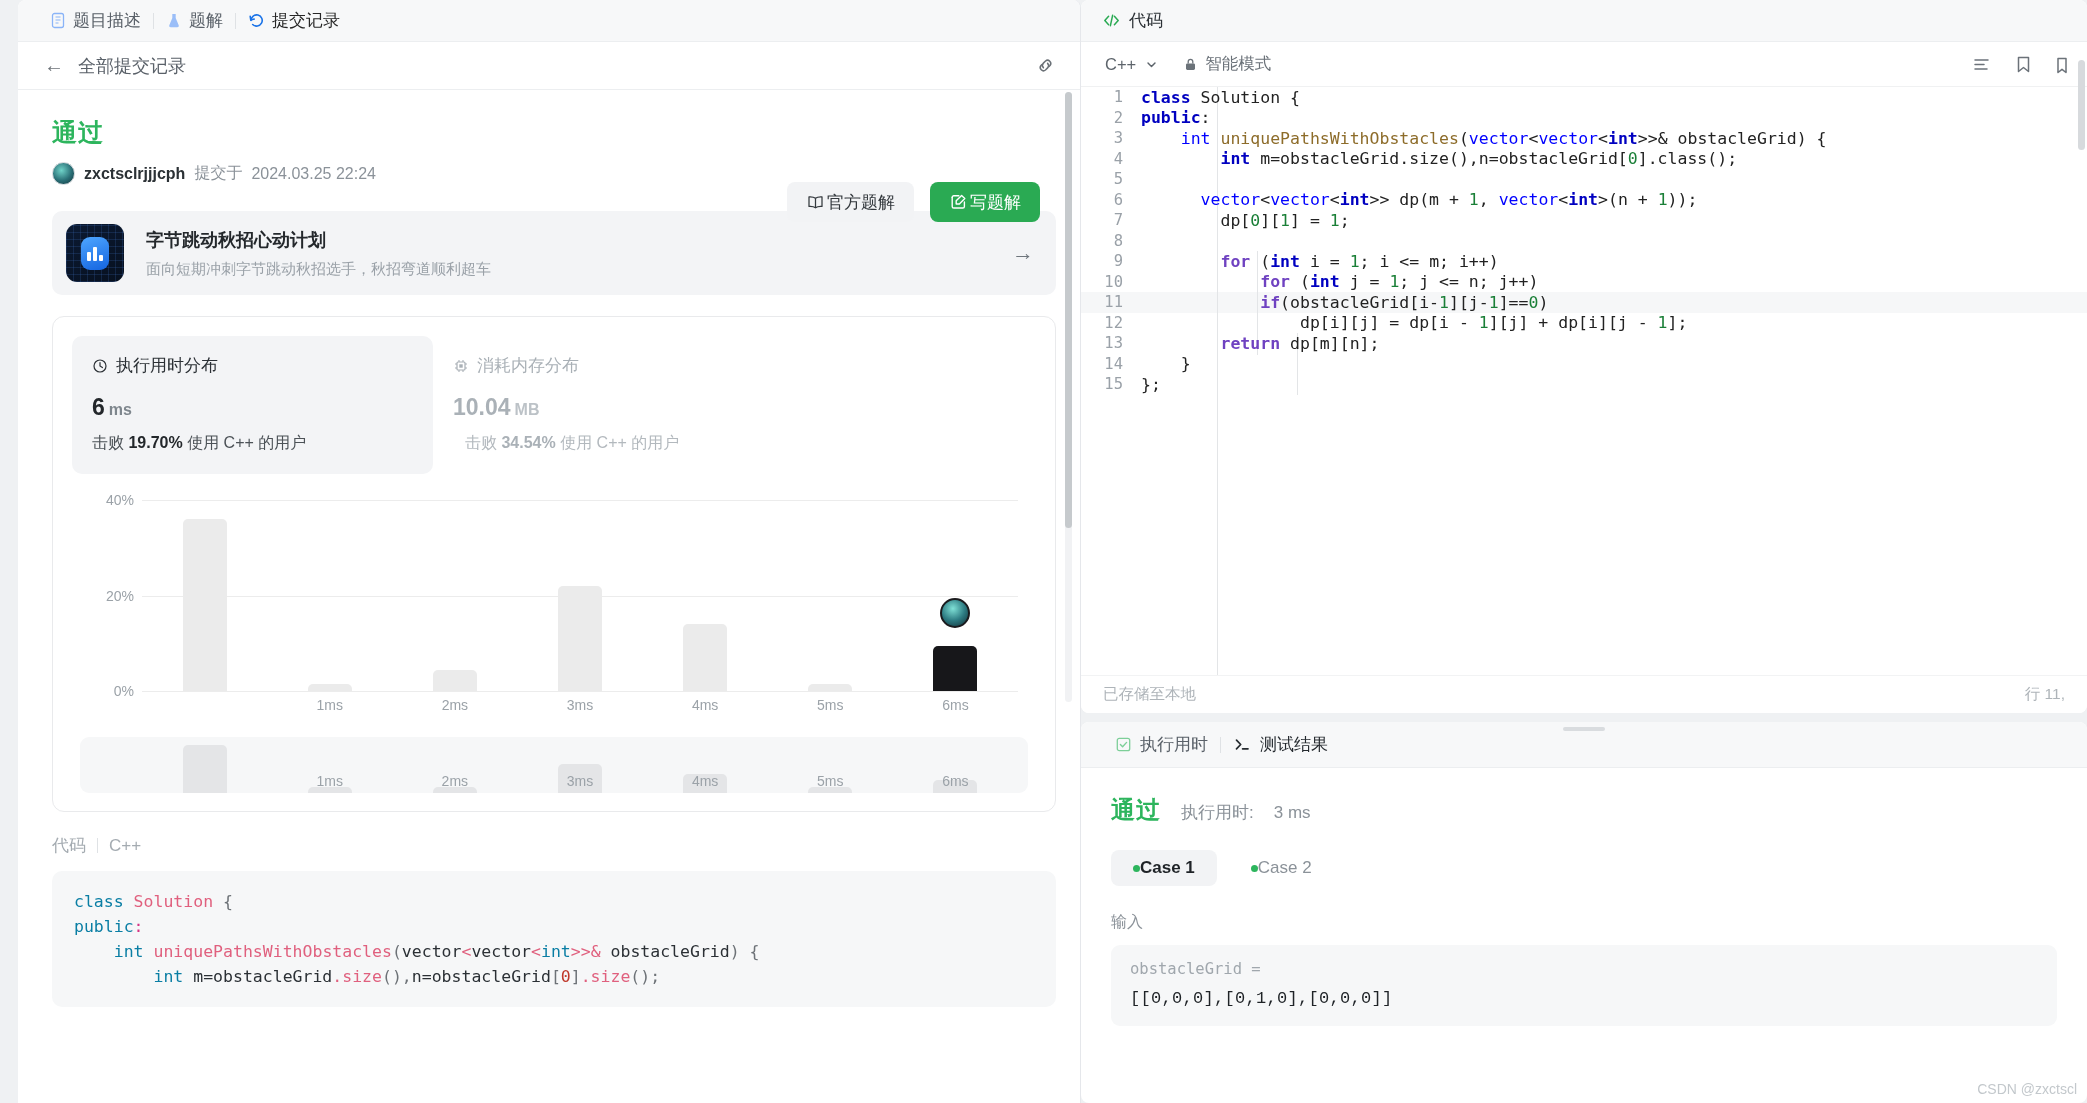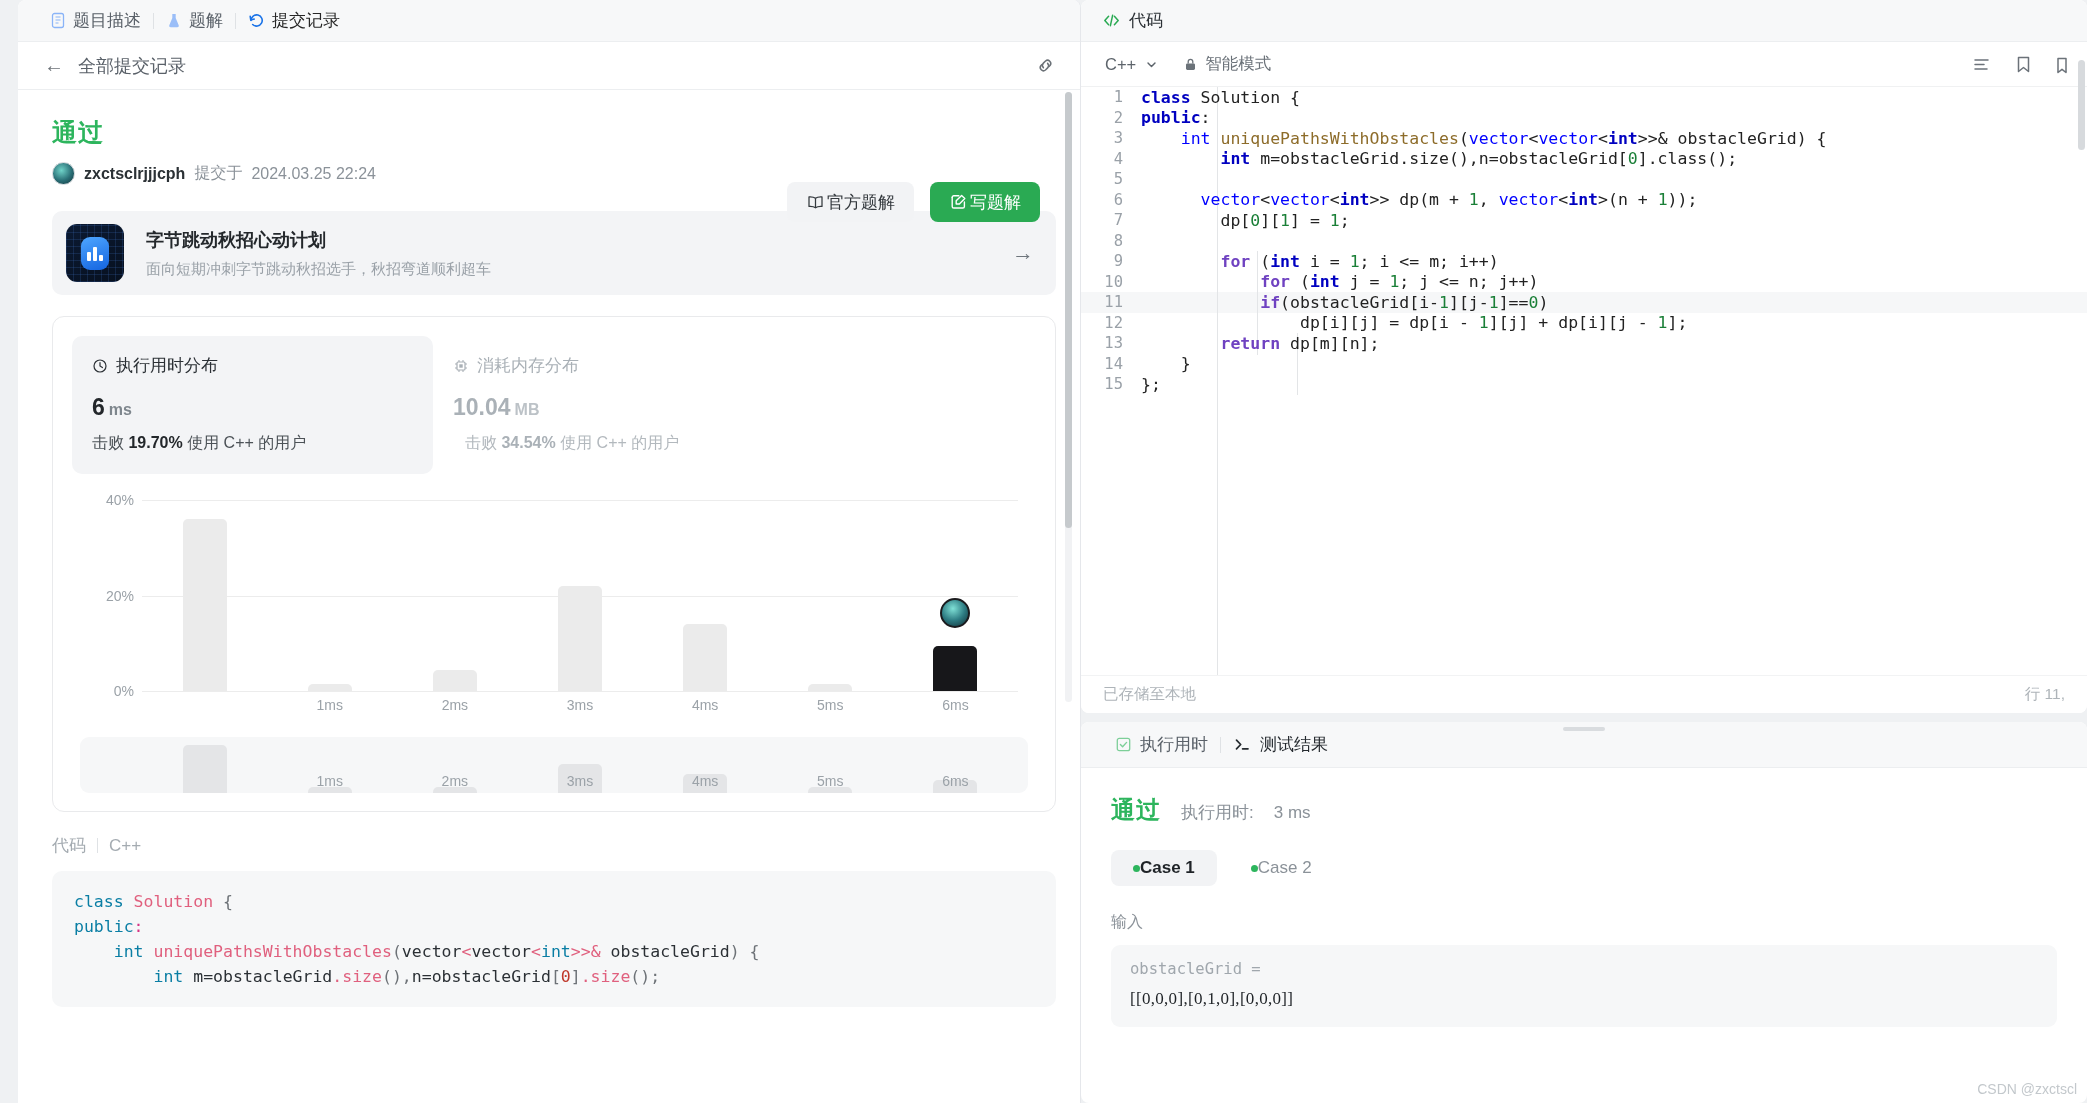--- a/index.html
+++ b/index.html
@@ -219,21 +219,21 @@
   .case-tabs { display: flex; align-items: center; gap: 12px; margin-top: 24px; }
   .case-tab { display: flex; align-items: center; height: 36px; padding: 0 22px;
               border-radius: 8px; font-size: 17px; color: #8b9299; cursor: pointer; }
   .case-tab.active { background: #f2f3f5; color: #1f2327; font-weight: 700; }
   .dot { width: 7px; height: 7px; border-radius: 50%; background: #2db55d; }
   .io-label { margin-top: 26px; font-size: 16px; color: #8b9299; }
   .io-box { margin-top: 12px; background: #f6f7f8; border-radius: 9px; padding: 15px 19px 18px 19px; }
   .io-name { font-size: 15.5px; color: #a0a7ad;
              font-family: "DejaVu Sans Mono", "Liberation Mono", monospace; }
   .io-val { margin-top: 11px; font-size: 17px; color: #1f2327;
-            font-family: Liberation Serif, serif; letter-spacing: .3px; }
+            font-family: Liberation Mono, monospace; letter-spacing: .3px; }
 
   .watermark { position: absolute; right: 10px; bottom: 6px; font-size: 14px; color: #c3c8cc;
                font-family: "Liberation Sans", sans-serif; }
   .rp-scroll-edge { position: absolute; right: 2px; top: 60px; width: 7px; height: 90px;
                     background: #d7dadd; border-radius: 4px; }
 </style>
 </head>
 <body>
 
 <div class="app">

